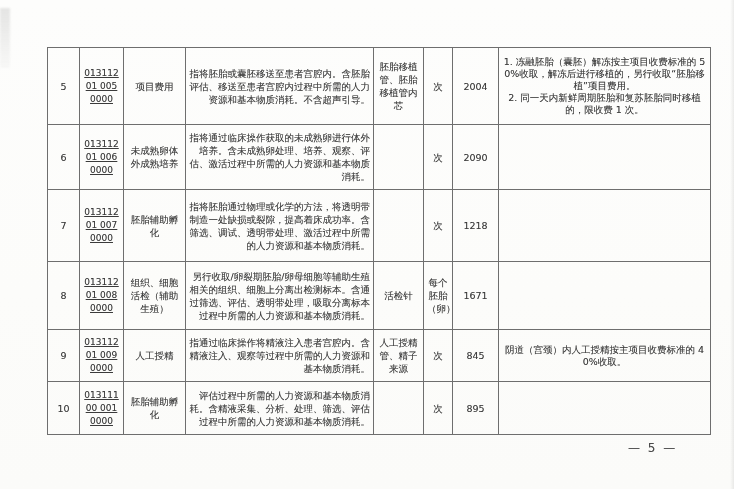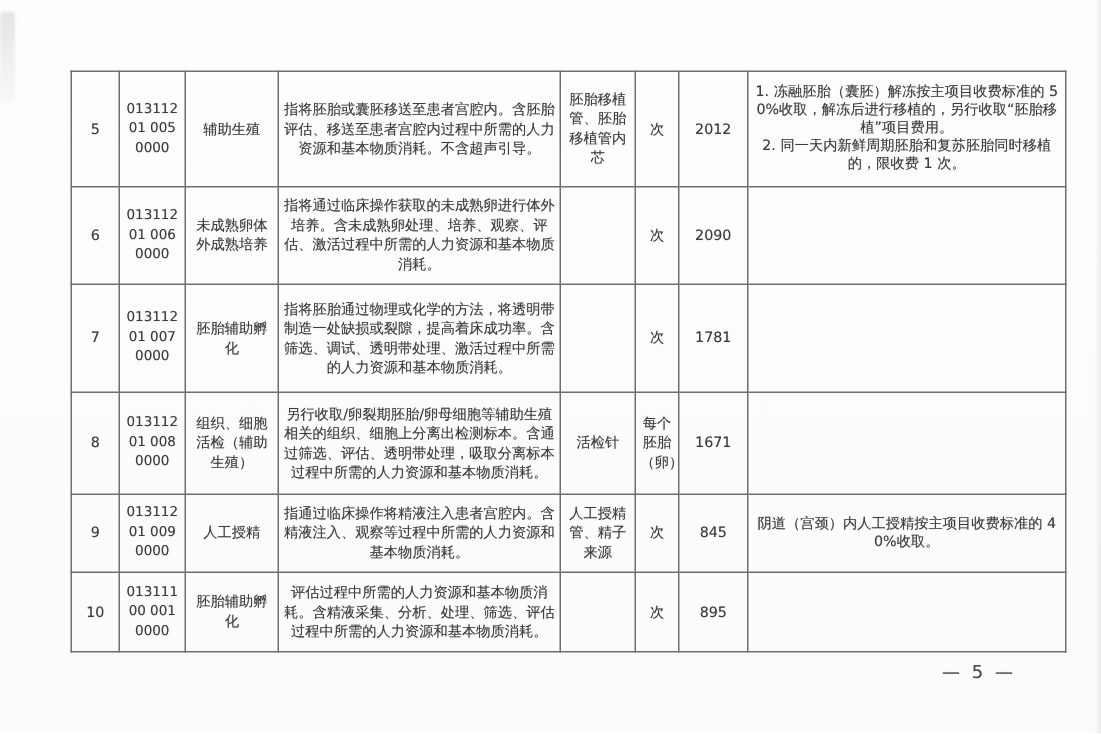--- a/index.html
+++ b/index.html
@@ -28,23 +28,23 @@
     text-shadow:0 0 0.6px rgba(70,70,70,0.45);
   }
   table.price td{
     border:1px solid #6e6e6e;
     padding:1px 3px;
     vertical-align:middle;
     overflow:hidden;
     word-break:break-all;
   }
   td.c-no{text-align:center;}
-  td.c-code{text-align:center;font-size:9px;letter-spacing:0;}
+  td.c-code{text-align:center;font-size:9px;letter-spacing:0;text-decoration:underline;}
   td.c-name{text-align:center;padding:1px 2px;}
-  td.c-desc{text-align:center;}
+  td.c-desc{text-align:right;}
   td.c-excl{text-align:center;padding:1px 2px;}
   td.c-unit{text-align:center;padding:1px 1px;}
   td.c-price{text-align:center;}
   td.c-note{text-align:center;white-space:pre-line;line-height:12px;}
   .r5{height:77px;}
   .r6{height:65px;}
   .r7{height:72px;}
   .r8{height:68px;}
   .r9{height:52px;}
   .r10{height:53px;}
@@ -68,46 +68,46 @@
       <col style="width:188px">
         <col style="width:50px">
         <col style="width:29px">
       <col style="width:46px">
         <col style="width:212px">
     </colgroup>
     <tbody>
       <tr class="r5">
         <td class="c-no">5</td>
         <td class="c-code">01311201 0050000</td>
-        <td class="c-name">辅助生殖</td>
+        <td class="c-name">项目费用</td>
         <td class="c-desc">指将胚胎或囊胚移送至患者宫腔内。含胚胎评估、移送至患者宫腔内过程中所需的人力资源和基本物质消耗。不含超声引导。</td>
         <td class="c-excl">胚胎移植管、胚胎移植管内芯</td>
         <td class="c-unit">次</td>
-        <td class="c-price">2012</td>
+        <td class="c-price">2004</td>
         <td class="c-note">1. 冻融胚胎（囊胚）解冻按主项目收费标准的 50%收取，解冻后进行移植的，另行收取“胚胎移植”项目费用。
 2. 同一天内新鲜周期胚胎和复苏胚胎同时移植的，限收费 1 次。</td>
       </tr>
       <tr class="r6">
         <td class="c-no">6</td>
         <td class="c-code">01311201 0060000</td>
         <td class="c-name">未成熟卵体外成熟培养</td>
         <td class="c-desc">指将通过临床操作获取的未成熟卵进行体外培养。含未成熟卵处理、培养、观察、评估、激活过程中所需的人力资源和基本物质消耗。</td>
         <td class="c-excl"></td>
         <td class="c-unit">次</td>
         <td class="c-price">2090</td>
         <td class="c-note"></td>
       </tr>
       <tr class="r7">
         <td class="c-no">7</td>
         <td class="c-code">01311201 0070000</td>
         <td class="c-name">胚胎辅助孵化</td>
         <td class="c-desc">指将胚胎通过物理或化学的方法，将透明带制造一处缺损或裂隙，提高着床成功率。含筛选、调试、透明带处理、激活过程中所需的人力资源和基本物质消耗。</td>
         <td class="c-excl"></td>
         <td class="c-unit">次</td>
-        <td class="c-price">1781</td>
+        <td class="c-price">1218</td>
         <td class="c-note"></td>
       </tr>
       <tr class="r8">
         <td class="c-no">8</td>
         <td class="c-code">01311201 0080000</td>
         <td class="c-name">组织、细胞活检（辅助生殖）</td>
         <td class="c-desc">另行收取/卵裂期胚胎/卵母细胞等辅助生殖相关的组织、细胞上分离出检测标本。含通过筛选、评估、透明带处理，吸取分离标本过程中所需的人力资源和基本物质消耗。</td>
         <td class="c-excl">活检针</td>
         <td class="c-unit">每个胚胎（卵）</td>
         <td class="c-price">1671</td>

